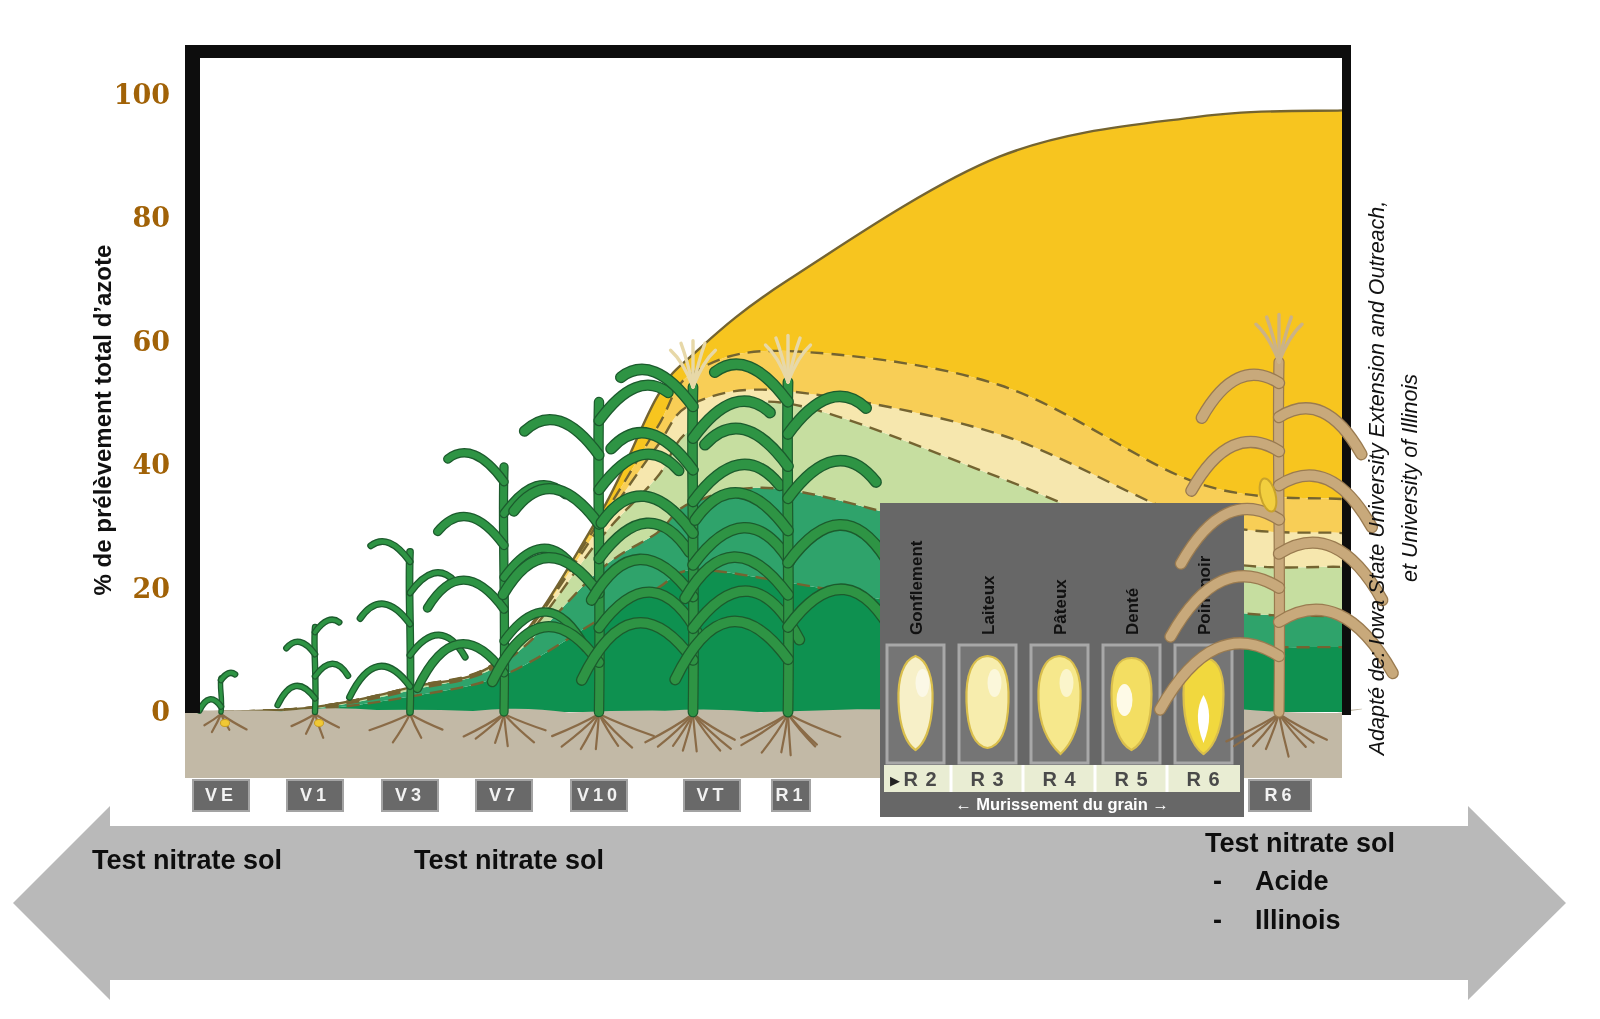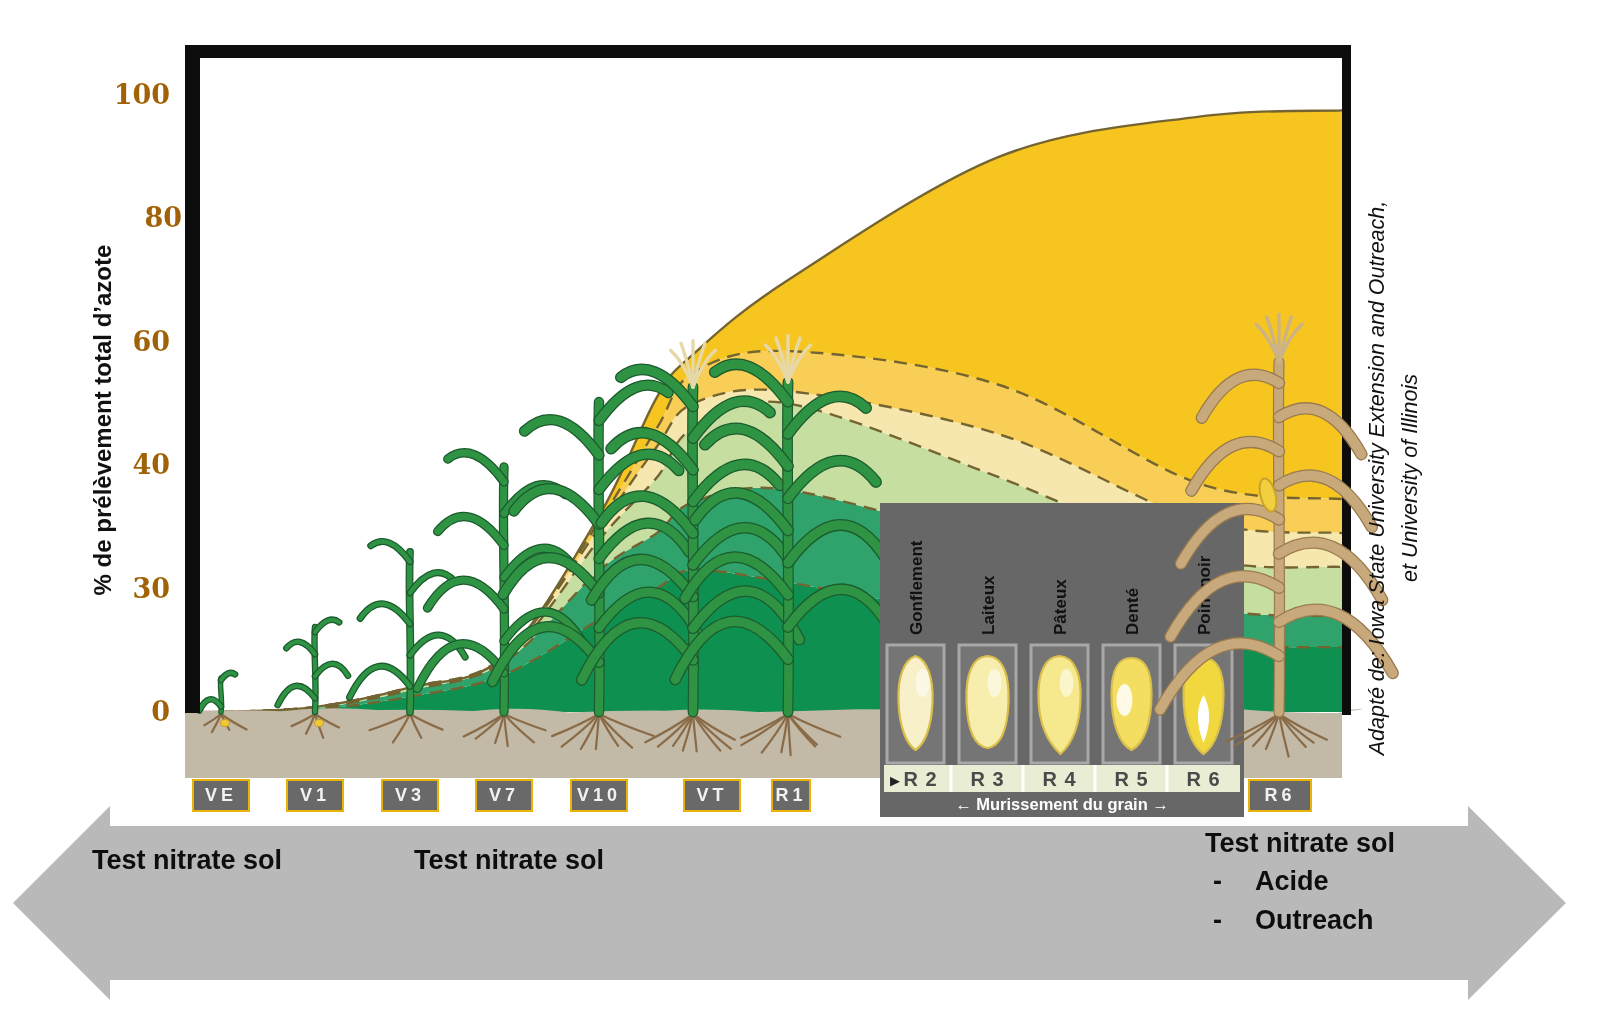--- a/index.html
+++ b/index.html
@@ -5,21 +5,21 @@
   html,body{margin:0;padding:0;background:#fff;}
   #canvas{position:relative;width:1600px;height:1019px;background:#ffffff;overflow:hidden;
           font-family:"Liberation Sans",sans-serif;}
   #main-svg,#overlay-svg{position:absolute;left:0;top:0;}
   #overlay-svg{pointer-events:none;z-index:6;}
   .ytick{position:absolute;width:88px;text-align:right;font-family:"DejaVu Serif",serif;
          font-weight:bold;font-size:27px;color:#a16207;line-height:32px;white-space:nowrap;}
   #y-label{position:absolute;left:-105px;top:404px;width:420px;height:32px;
            transform:rotate(-90deg);text-align:center;font-size:24px;font-weight:600;
            color:#111;white-space:nowrap;}
-  .stage-cell{position:absolute;top:779px;height:33px;background:#696969;border:2px solid #eab308;
+  .stage-cell{position:absolute;top:779px;height:33px;background:#696969;border:2px solid #a3a3a3;
               box-sizing:border-box;color:#f2f2f2;font-weight:bold;font-size:18px;letter-spacing:4px;
               display:flex;align-items:center;justify-content:center;white-space:nowrap;z-index:3;}
   #inset-panel{position:absolute;left:880px;top:503px;width:364px;height:314px;background:#676767;z-index:5;}
   #attribution{position:absolute;left:1066px;top:443px;width:660px;height:70px;transform:rotate(-90deg);
                text-align:center;font-style:italic;font-size:21.5px;line-height:33px;color:#111;
                white-space:nowrap;z-index:7;}
   .arrow-text{position:absolute;font-weight:bold;font-size:27px;color:#0e0e0e;white-space:nowrap;z-index:4;}
   #right-block{position:absolute;left:1205px;top:824px;z-index:4;}
   #right-block .line{font-weight:bold;font-size:27px;color:#0e0e0e;line-height:38px;white-space:nowrap;}
   #right-block .bullet{display:flex;font-weight:bold;font-size:27px;color:#0e0e0e;line-height:39px;}
@@ -224,24 +224,24 @@
         </g>
       </g>
       <rect x="185" y="45" width="1163" height="13" fill="#0d0d0d"></rect>
       <rect x="185" y="45" width="15" height="668" fill="#0d0d0d"></rect>
       <rect x="1342" y="45" width="9" height="670" fill="#0d0d0d"></rect>
     </svg>
 
   <div id="y-label">% de prélèvement total d’azote</div>
   <div id="yticks">
       <div class="ytick" style="left: 82px; top: 79px;">100</div>
-      <div class="ytick" style="left: 94px; top: 202.4px;">80</div>
+      <div class="ytick" style="left: 82px; top: 202.4px;">80</div>
       <div class="ytick" style="left: 82px; top: 325.8px;">60</div>
       <div class="ytick" style="left: 82px; top: 449.2px;">40</div>
-      <div class="ytick" style="left: 82px; top: 572.6px;">30</div>
+      <div class="ytick" style="left: 82px; top: 572.6px;">20</div>
       <div class="ytick" style="left: 82px; top: 696px;">0</div>
     </div>
 
   <div id="stage-bar">
       <div class="stage-cell" style="left: 192px; width: 58px;">VE</div>
       <div class="stage-cell" style="left: 286px; width: 58px;">V1</div>
       <div class="stage-cell" style="left: 381px; width: 58px;">V3</div>
       <div class="stage-cell" style="left: 475px; width: 58px;">V7</div>
       <div class="stage-cell" style="left: 570px; width: 58px;">V10</div>
       <div class="stage-cell" style="left: 664px; width: 58px; margin-left: 19px;">VT</div>
@@ -343,18 +343,18 @@
 
   <div id="right-block">
     <div class="line">Test nitrate sol</div>
     <div id="bullet-list">
         <div class="bullet">
           <span class="dash">-</span>
           <span>Acide</span>
         </div>
         <div class="bullet">
           <span class="dash">-</span>
-          <span>Outreach</span>
+          <span>Illinois</span>
         </div>
       </div>
   </div>
 
 </div>
 
 </body></html>

